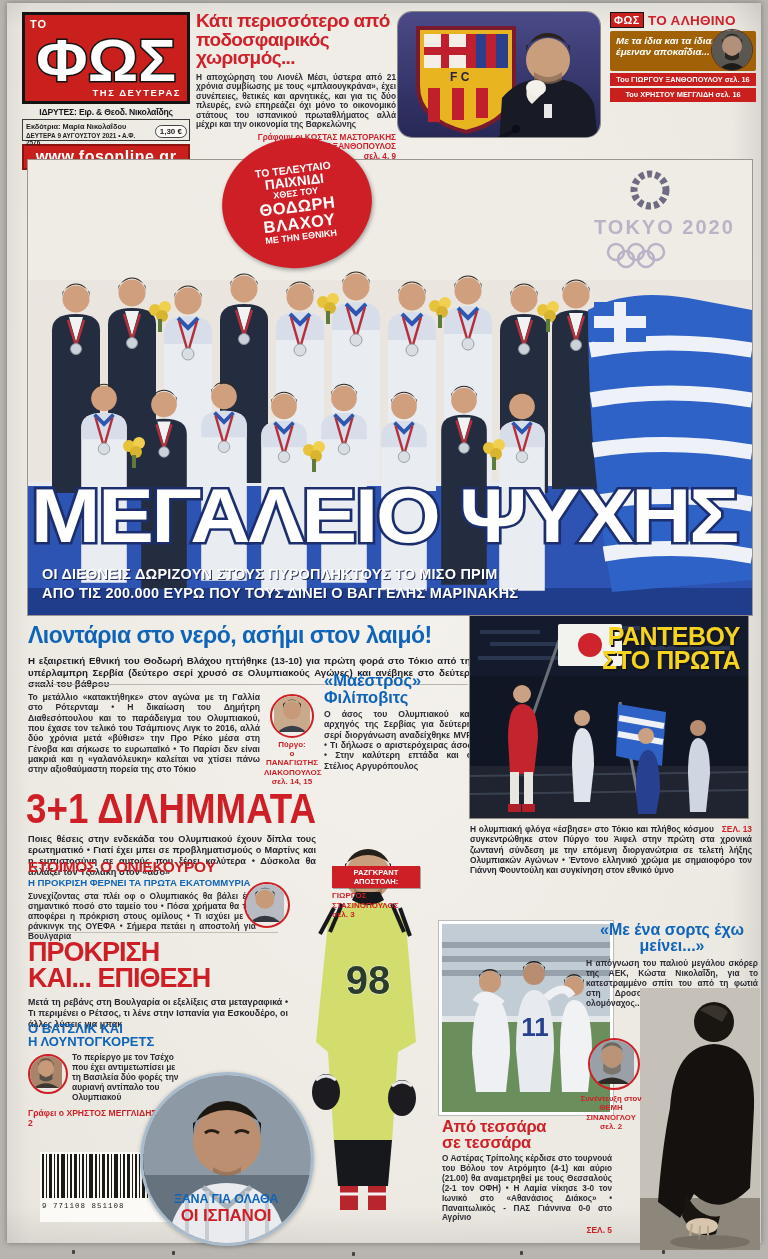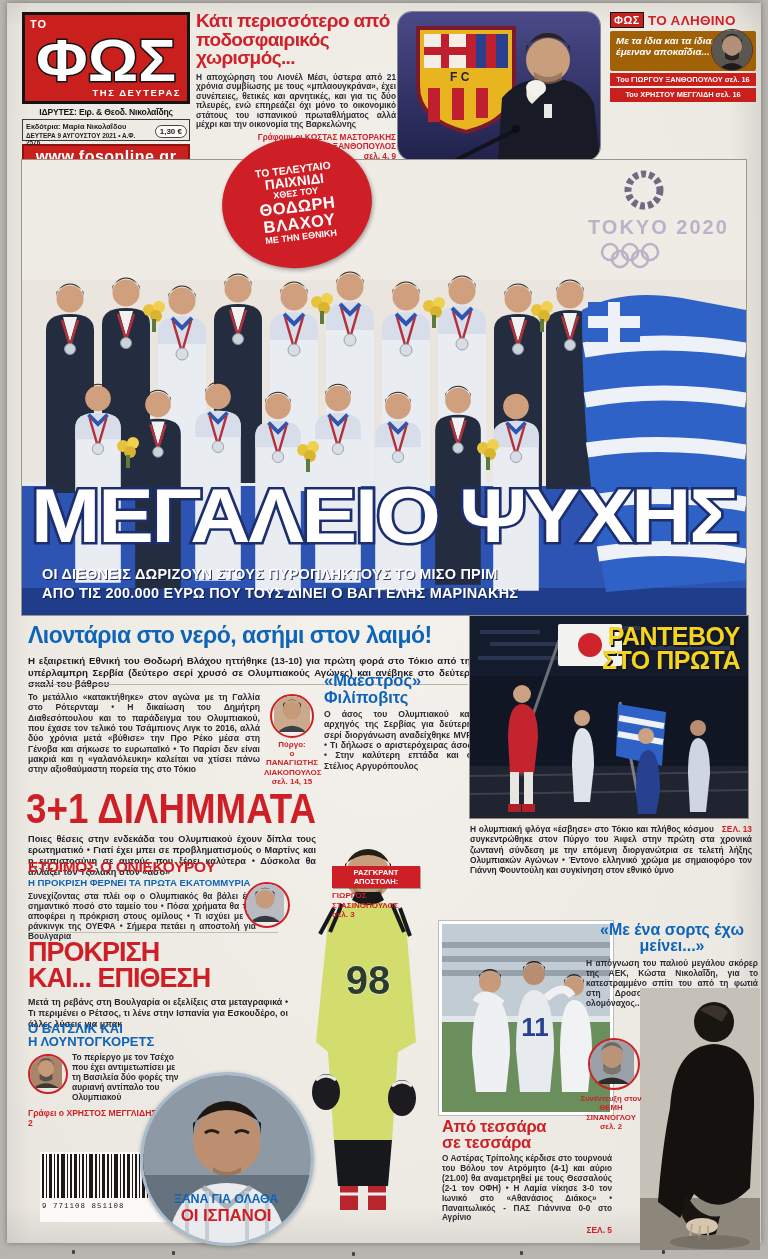--- a/index.html
+++ b/index.html
@@ -23,38 +23,38 @@
   .price{position:absolute;right:2px;top:5px;border:1px solid #444;border-radius:9px;padding:1px 4px;font-size:8px;font-weight:800;color:#222;background:#fbfaf6;}
   .siteBar{margin-top:3px;background:#c9201d;border:2px solid #8e1310;color:#fff;font-weight:800;font-size:16px;text-align:center;padding:2px 0;letter-spacing:.5px;}
 
   
   .topStory{left:196px;top:12px;width:200px;}
   .tsHead{color:#d0202a;font-weight:800;font-size:19px;line-height:.98;text-align:left;letter-spacing:-.6px;}
   .tsBody{margin-top:5px;font-size:8.3px;font-weight:600;color:#2c2c34;text-align:justify;line-height:1.14;}
   .tsByline{margin-top:3px;color:#d0202a;font-weight:800;font-size:8.2px;text-align:right;line-height:1.2;}
 
   
-  .messi{left:398px;top:12px;width:202px;height:148px;border-radius:14px;overflow:hidden;box-shadow:0 0 0 1px #888;}
+  .messi{left:398px;top:12px;width:202px;height:125px;border-radius:14px;overflow:hidden;box-shadow:0 0 0 1px #888;}
 
   
   .rail{left:610px;top:12px;width:146px;}
   .railHeadRow{display:flex;align-items:center;gap:4px;}
   .fosMini{background:#c9201d;border:1px solid #141414;color:#fff;font-weight:900;font-size:11px;padding:1px 3px;letter-spacing:.5px;}
   .alithinoTitle{color:#d0202a;font-weight:900;font-size:13.5px;letter-spacing:.3px;}
   .quoteBox{position:relative;margin-top:3px;background:#a16207;color:#fff;padding:5px 23px 5px 6px;font-size:9.8px;font-weight:800;font-style:italic;line-height:1.1;border-radius:2px;min-height:30px;}
   .quoteFace{position:absolute;right:3px;top:-2px;width:40px;height:40px;border-radius:50%;overflow:hidden;border:1px solid #50302a;}
   .railBar{margin-top:2px;background:#c9201d;color:#fff;font-size:7.4px;font-weight:800;text-align:center;padding:2px 2px;line-height:1.25;}
   .balaRow{display:flex;gap:5px;margin-top:10px;align-items:center;}
   .balaLogo{width:62px;flex:none;color:#c9201d;line-height:.9;}
   .balaWord1{font-family:"Liberation Serif","DejaVu Serif",serif;font-style:italic;font-weight:800;font-size:21px;}
   .balaWord2{font-family:"Liberation Serif","DejaVu Serif",serif;font-style:italic;font-weight:700;font-size:9.5px;margin-left:10px;}
   .balaQuote{color:#15151a;font-weight:800;font-style:italic;font-size:9.8px;line-height:1.12;}
 
   
-  .teamPhoto{left:22px;top:160px;width:724px;height:455px;overflow:hidden;box-shadow:0 0 0 1px #9a968f;}
+  .teamPhoto{left:28px;top:160px;width:724px;height:455px;overflow:hidden;box-shadow:0 0 0 1px #9a968f;}
   .badge{left:222px;top:138px;width:150px;height:130px;background:#cf1f26;border-radius:50%;transform:rotate(-7deg);
          display:flex;flex-direction:column;justify-content:center;align-items:center;color:#fff;text-align:center;line-height:1.02;
          box-shadow:1px 2px 4px rgba(0,0,0,.35);z-index:5;}
   .bL1{font-size:10.5px;font-weight:800;}
   .bL2{font-size:13.5px;font-weight:900;}
   .bL3{font-size:9px;font-weight:700;}
   .bL4{font-size:16.5px;font-weight:900;letter-spacing:.5px;}
   .bL5{font-size:16.5px;font-weight:900;letter-spacing:.5px;}
   .bL6{font-size:9px;font-weight:800;margin-top:1px;}
   .mainHead{left:24px;top:468px;width:720px;height:96px;z-index:4;text-align:center;}

